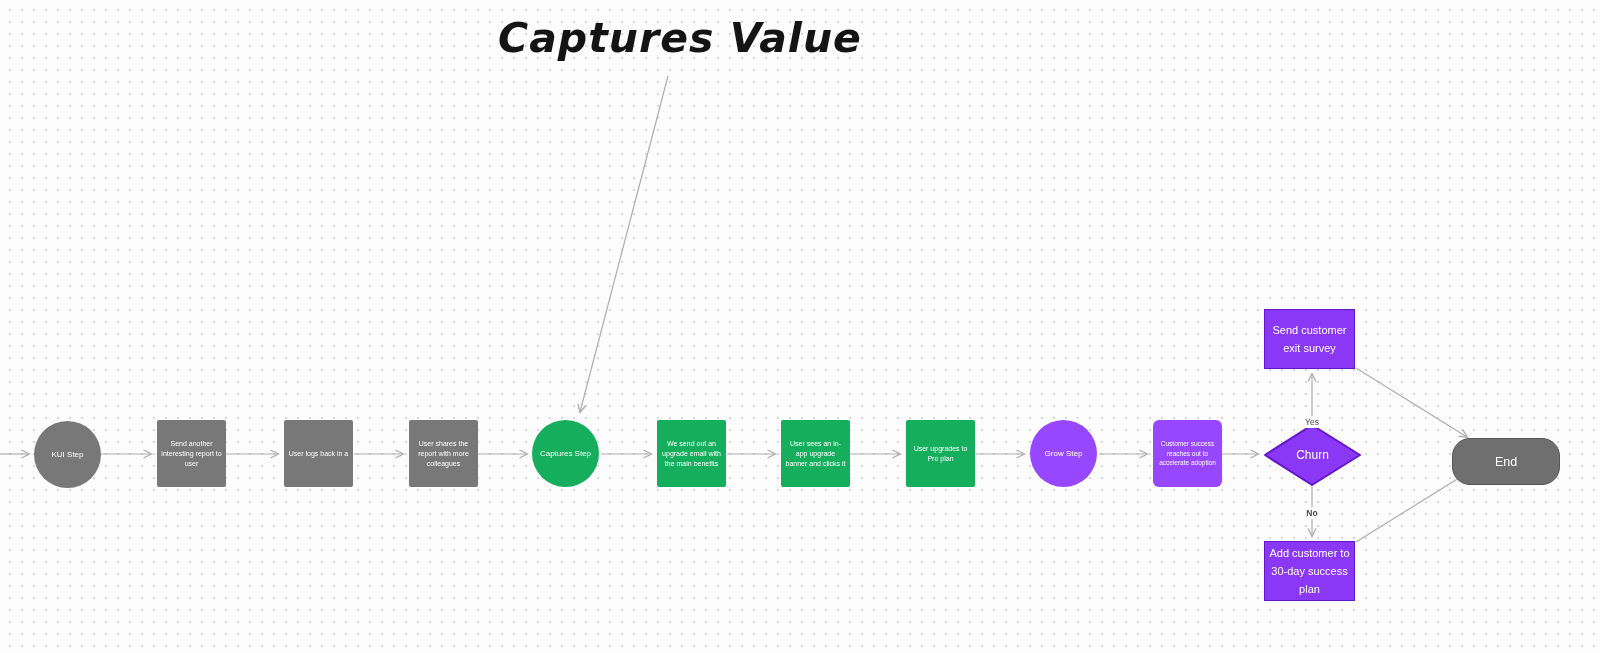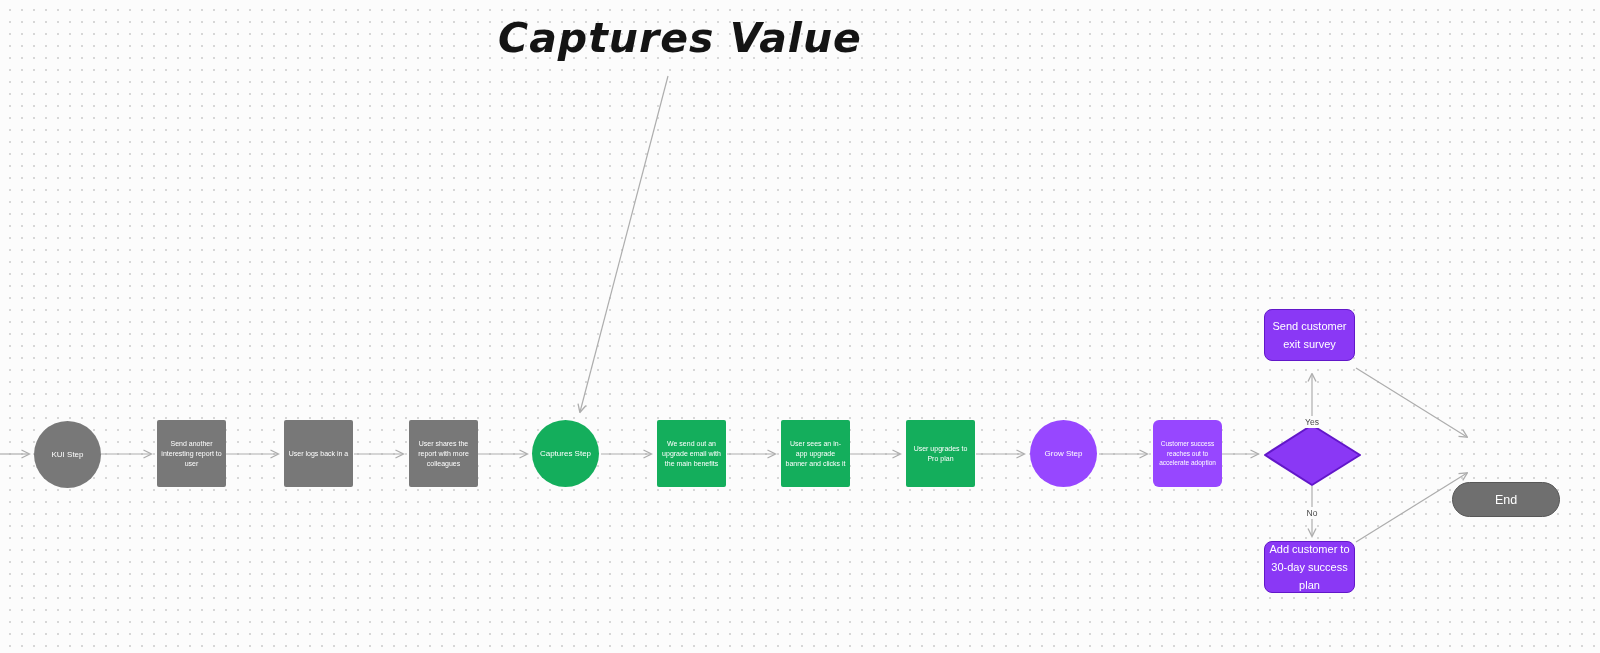--- a/index.html
+++ b/index.html
@@ -12,27 +12,27 @@
   }
   #connector-layer{position:absolute;left:0;top:0;width:1600px;height:653px;}
   .node{position:absolute;display:flex;align-items:center;justify-content:center;
         text-align:center;color:#FFFFFF;box-sizing:border-box;}
   .circle{width:67px;height:67px;border-radius:50%;font-size:8px;}
   .square{width:69px;height:67px;border-radius:2px;font-size:7px;line-height:10px;padding:4px;}
   .gray{background:#787878;}
   .green{background:#14AE5C;}
   .purple{background:#9747FF;}
   .rounded{border-radius:6px;font-size:6.5px;line-height:9.5px;}
-  .branch-box{width:91px;height:52px;background:#8A38F5;border:1.5px solid #6217C9;
-              border-radius:8px;font-size:11px;line-height:18px;padding:4px;}
+  .branch-box{width:91px;height:60px;background:#8A38F5;border:1.5px solid #6217C9;
+              border-radius:0;font-size:11px;line-height:18px;padding:4px;}
   .diamond-label{position:absolute;left:1265px;top:425px;width:95px;height:60px;
                  display:flex;align-items:center;justify-content:center;
                  color:#fff;font-size:12px;pointer-events:none;}
-  .end-pill{left:1452px;top:438px;width:108px;height:35px;background:#6F6F6F;
-            border:1px solid #575757;border-radius:18px;font-size:12.5px;margin-top:44px;}
+  .end-pill{left:1452px;top:438px;width:108px;height:47px;background:#6F6F6F;
+            border:1px solid #575757;border-radius:18px;font-size:12.5px;}
   .edge-label{position:absolute;transform:translate(-50%,-50%);background:#FCFCFC;
               color:#4A4A4A;font-size:8.5px;padding:1px 3px;}
   #title{
     position:absolute;left:495px;top:14px;width:370px;text-align:center;
     font-family:"DejaVu Sans",sans-serif;font-style:italic;font-weight:600;
     font-size:41px;letter-spacing:1px;color:#141414;
   }
 </style>
 </head>
 <body>
@@ -101,30 +101,33 @@
   </div>
 
   <div class="node circle purple" style="left:1030px;top:420px;">
     <span>Grow Step</span>
   </div>
 
   <div class="node square rounded purple" style="left:1153px;top:420px;">
     <span>Customer success reaches out to accelerate adoption</span>
   </div>
 
+  <div class="diamond-label">
+    <span>Churn</span>
+  </div>
 
   <div class="node branch-box" style="left:1264px;top:309px;">
     <span>Send customer exit survey</span>
   </div>
 
   <div class="node branch-box" style="left:1264px;top:541px;">
     <span>Add customer to 30-day success plan</span>
   </div>
 
   <div class="node end-pill">
     <span>End</span>
   </div>
 
   <div class="edge-label" style="left:1312px;top:398px;margin-top:24px;">Yes</div>
 
-  <div class="edge-label" style="left:1312px;top:513px;">No</div>
+  <div class="edge-label" style="left:1312px;top:513px;font-weight:bold;">No</div>
 
 </div>
 
 </body></html>

